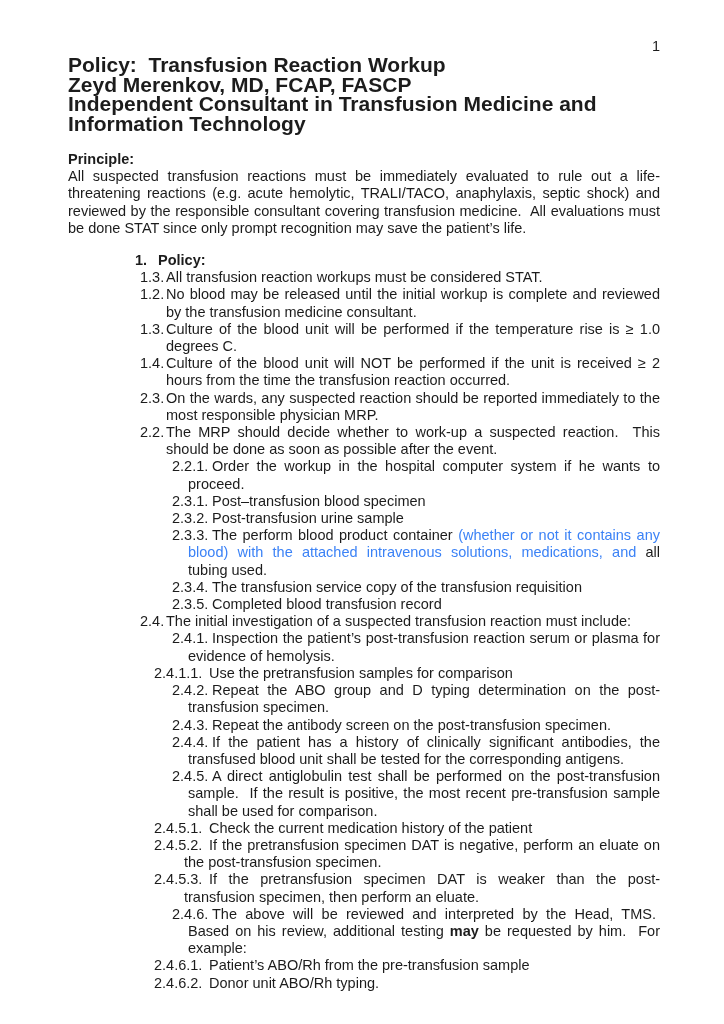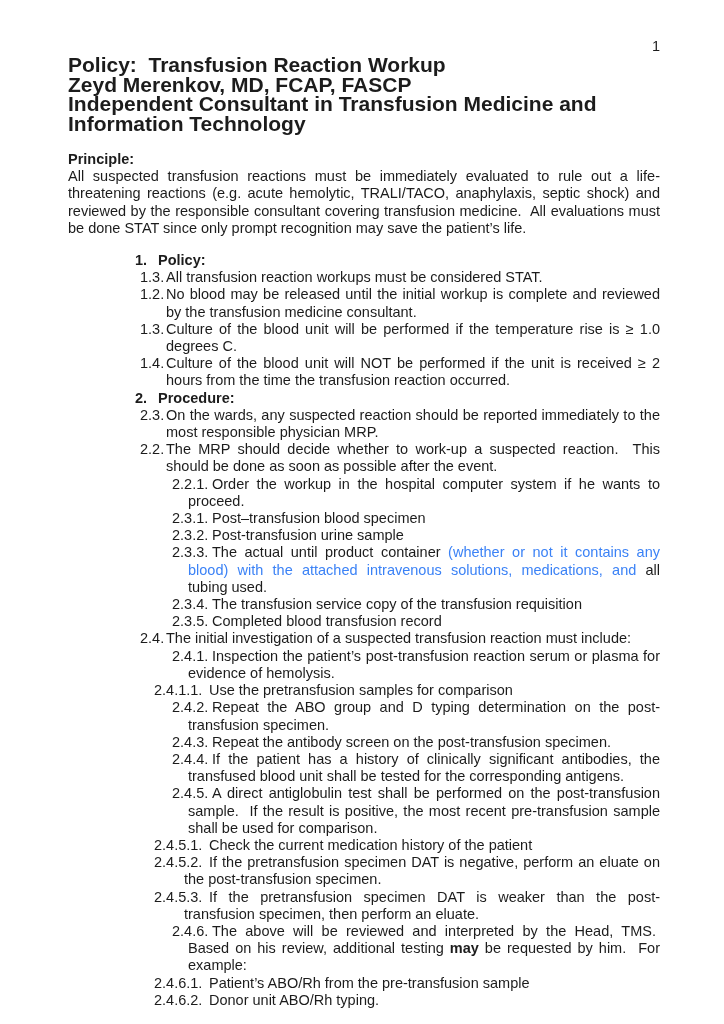--- a/index.html
+++ b/index.html
@@ -68,27 +68,26 @@
     <div class="principle-heading">Principle:</div>
     <div class="para">All suspected transfusion reactions must be immediately evaluated to rule out a life-threatening reactions (e.g. acute hemolytic, TRALI/TACO, anaphylaxis, septic shock) and reviewed by the responsible consultant covering transfusion medicine.&nbsp; All evaluations must be done STAT since only prompt recognition may save the patient’s life.</div>
   </div>
 
   <div class="doc-list" id="doc-list">
       <div class="li l1"><span class="num">1.</span><span class="seg-b ">Policy:</span></div>
       <div class="li l2"><span class="num">1.3.</span><span class="">All transfusion reaction workups must be considered STAT.</span></div>
       <div class="li l2"><span class="num">1.2.</span><span class="">No blood may be released until the initial workup is complete and reviewed by the transfusion medicine consultant.</span></div>
       <div class="li l2"><span class="num">1.3.</span><span class="">Culture of the blood unit will be performed if the temperature rise is ≥ 1.0 degrees C.</span></div>
       <div class="li l2"><span class="num">1.4.</span><span class="">Culture of the blood unit will NOT be performed if the unit is received ≥ 2 hours from the time the transfusion reaction occurred.</span></div>
-      <div class="li l1"><span class="num">2.</span><span class="seg-b ">Procedure:</span></div>
       <div class="li l2"><span class="num">2.3.</span><span class="">On the wards, any suspected reaction should be reported immediately to the most responsible physician MRP.</span></div>
       <div class="li l2"><span class="num">2.2.</span><span class="">The MRP should decide whether to work-up a suspected reaction.&nbsp; This should be done as soon as possible after the event.</span></div>
       <div class="li l3"><span class="num">2.2.1.</span><span class="">Order the workup in the hospital computer system if he wants to proceed.</span></div>
       <div class="li l3"><span class="num">2.3.1.</span><span class="">Post–transfusion blood specimen</span></div>
       <div class="li l3"><span class="num">2.3.2.</span><span class="">Post-transfusion urine sample</span></div>
-      <div class="li l3"><span class="num">2.3.3.</span><span class="">The actual until product container </span><span class="seg-g">(whether or not it contains any blood) with the attached intravenous solutions, medications, and </span><span class="">all tubing used.</span></div>
+      <div class="li l3"><span class="num">2.3.3.</span><span class="">The perform blood product container </span><span class="seg-g">(whether or not it contains any blood) with the attached intravenous solutions, medications, and </span><span class="">all tubing used.</span></div>
       <div class="li l3"><span class="num">2.3.4.</span><span class="">The transfusion service copy of the transfusion requisition</span></div>
       <div class="li l3"><span class="num">2.3.5.</span><span class="">Completed blood transfusion record</span></div>
       <div class="li l2"><span class="num">2.4.</span><span class="">The initial investigation of a suspected transfusion reaction must include:</span></div>
       <div class="li l3"><span class="num">2.4.1.</span><span class="">Inspection the patient’s post-transfusion reaction serum or plasma for evidence of hemolysis.</span></div>
       <div class="li l4"><span class="num">2.4.1.1.</span><span class="">Use the pretransfusion samples for comparison</span></div>
       <div class="li l3"><span class="num">2.4.2.</span><span class="">Repeat the ABO group and D typing determination on the post-transfusion specimen.</span></div>
       <div class="li l3"><span class="num">2.4.3.</span><span class="">Repeat the antibody screen on the post-transfusion specimen.</span></div>
       <div class="li l3"><span class="num">2.4.4.</span><span class="">If the patient has a history of clinically significant antibodies, the transfused blood unit shall be tested for the corresponding antigens.</span></div>
       <div class="li l3"><span class="num">2.4.5.</span><span class="">A direct antiglobulin test shall be performed on the post-transfusion sample.&nbsp; If the result is positive, the most recent pre-transfusion sample shall be used for comparison.</span></div>
       <div class="li l4"><span class="num">2.4.5.1.</span><span class="">Check the current medication history of the patient</span></div>

